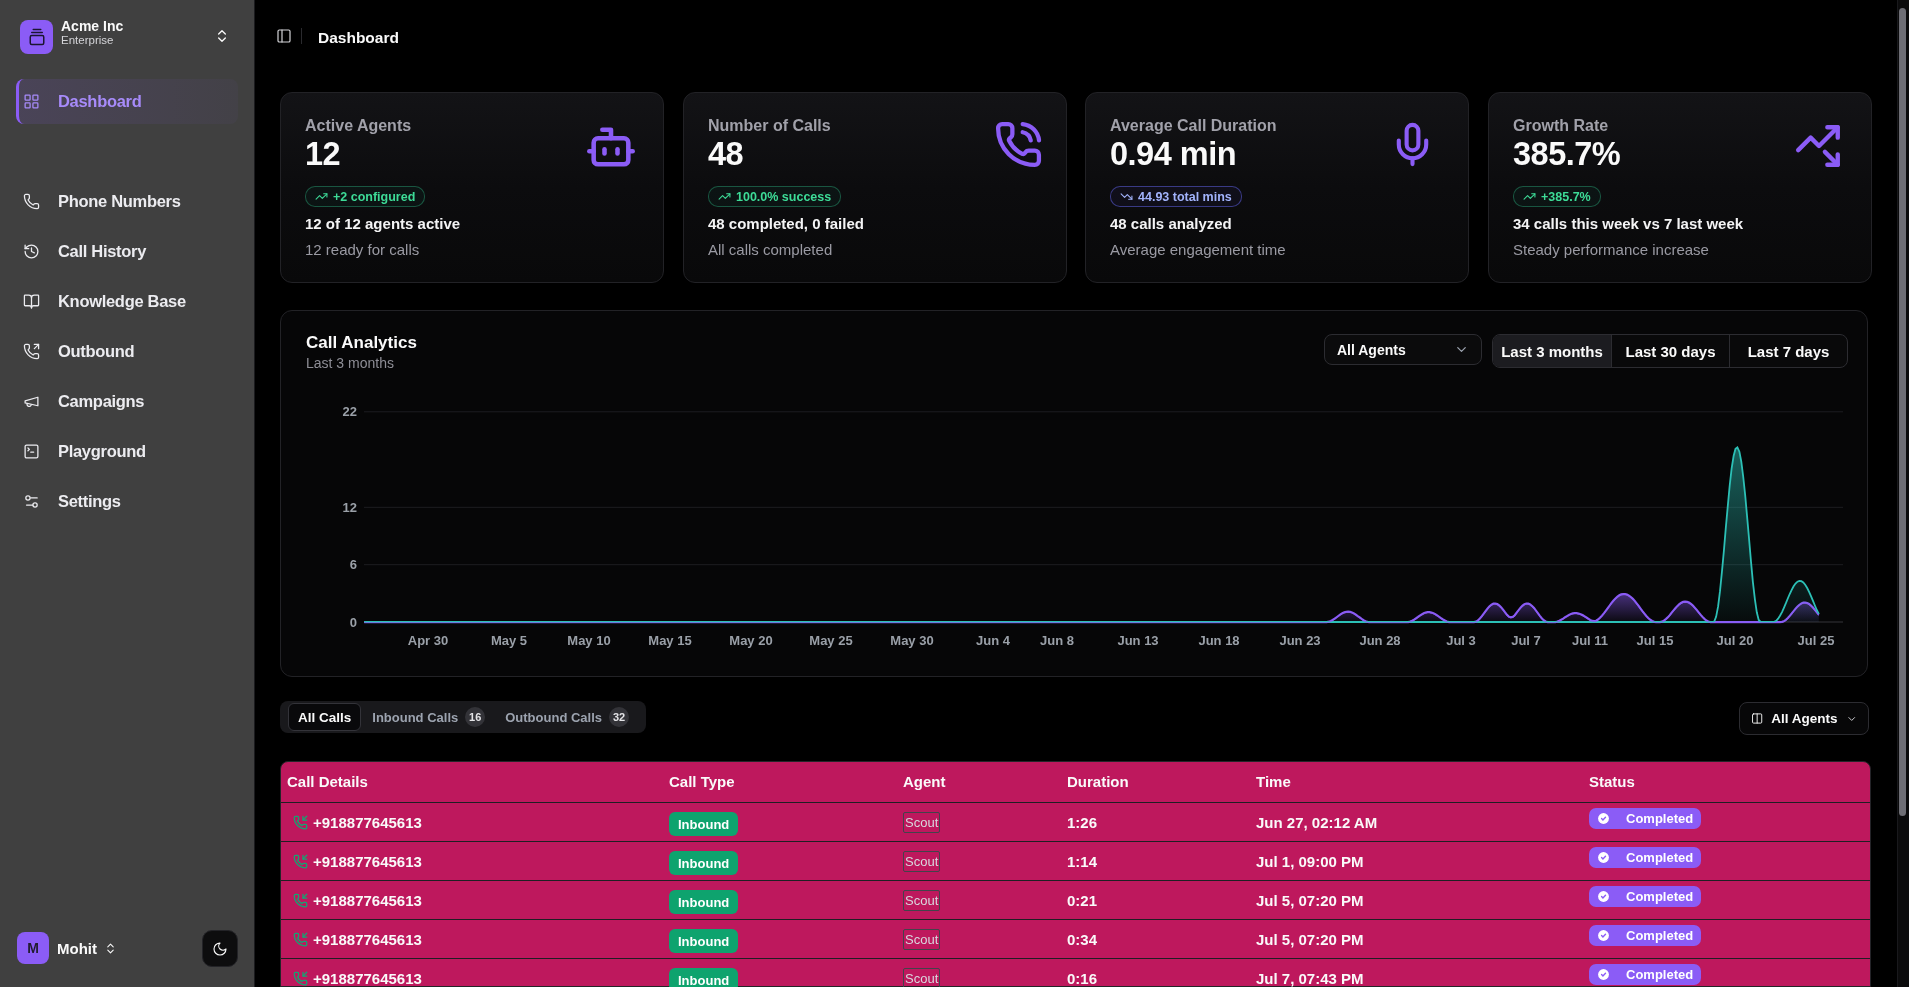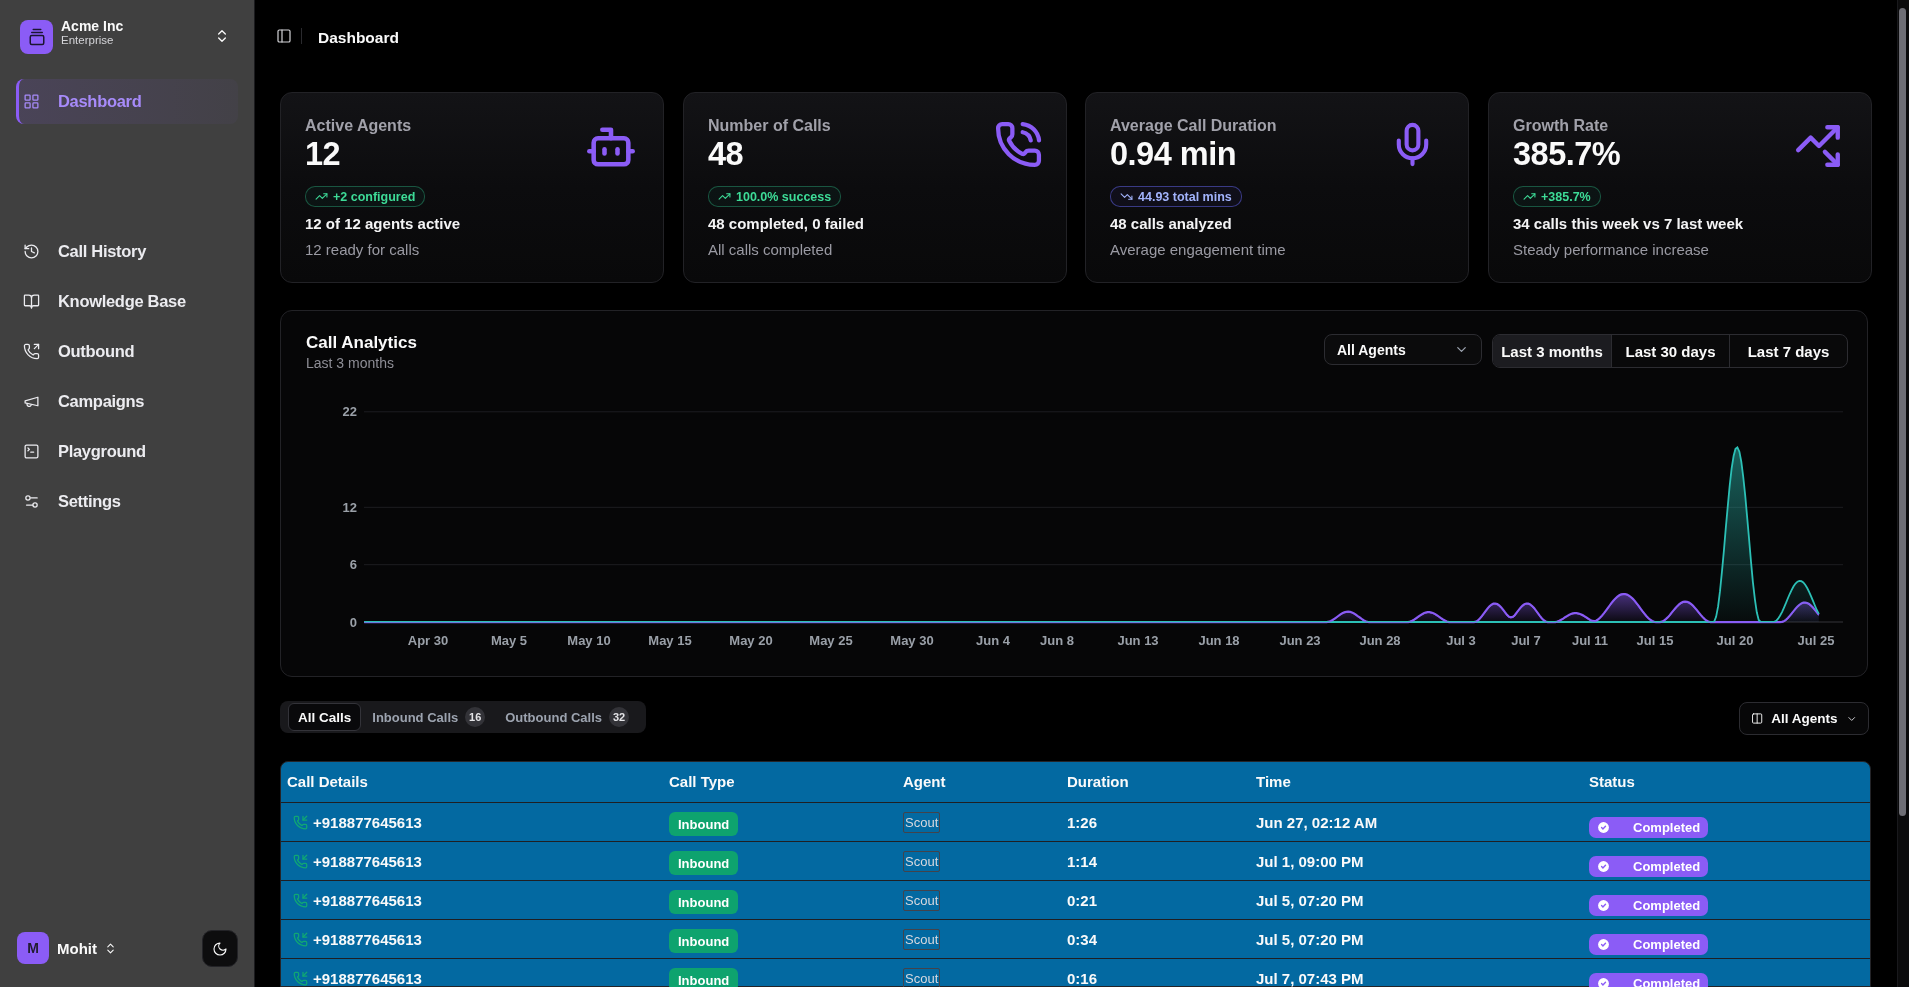--- a/index.html
+++ b/index.html
@@ -33,29 +33,29 @@
 .atab{width:118px;display:flex;align-items:center;justify-content:center;font-size:15px;font-weight:600;color:#fafafa;border-left:1px solid #2c2c31}
 .atab:first-child{border-left:none;background:#1c1c20}
 .axt{fill:#9aa0a8;font-size:13px;font-family:"Liberation Sans",sans-serif;font-weight:600}
 
 #tabsrow{position:absolute;left:280px;top:701px;height:32px;border-radius:8px;background:#19191c;display:flex;align-items:center;padding:8px;gap:2px}
 .tab-active{height:28px;display:flex;align-items:center;padding:0 9px;background:#09090b;border:1px solid #333339;border-radius:6px;font-size:13.5px;font-weight:700;color:#fafafa}
 .tab{height:28px;display:flex;align-items:center;gap:7px;padding:0 9px;font-size:13px;font-weight:600;color:#9ca3af}
 .chip{width:20px;height:20px;border-radius:11px;background:#333338;color:#e4e4e7;font-size:11px;font-weight:600;display:flex;align-items:center;justify-content:center}
 #agbtn{position:absolute;left:1739px;top:702px;width:130px;height:33px;border:1px solid #2c2c31;border-radius:8px;background:#070708;display:flex;align-items:center;gap:8px;padding:0 11px;font-size:13.5px;font-weight:600;color:#fafafa;white-space:nowrap}
 
-#table{position:absolute;left:280px;top:761px;width:1591px;height:226px;border:1px solid #242428;border-radius:8px 8px 0 0;background:#0369a1}
+#table{position:absolute;left:280px;top:761px;width:1591px;height:226px;border:1px solid #242428;border-radius:8px 8px 0 0;background:#be185d}
 .th{position:absolute;top:0;height:40px;line-height:40px;font-size:15px;font-weight:700;color:#fafafa}
 .trow{position:absolute;left:0;width:1589px;height:39px;border-top:1px solid #1f1f23}
 .tnum{position:absolute;left:32px;top:11px;font-size:15px;font-weight:600;color:#fafafa}
 .bin{position:absolute;left:388px;top:9px;height:21px;border-radius:6px;background:#0ea36e;color:#fff;font-size:13px;font-weight:700;display:inline-flex;align-items:center;padding:12px 9px}
 .bscout{position:absolute;left:622px;top:9px;height:21px;border-radius:2px;border:1px solid #43434b;color:#d8d8de;font-size:13px;font-weight:500;display:inline-flex;align-items:center;padding:0 1px}
 .tdur{position:absolute;left:786px;top:11px;font-size:15px;font-weight:600;color:#fafafa}
 .ttime{position:absolute;left:975px;top:11px;font-size:15px;font-weight:600;color:#fafafa}
-.bcomp{position:absolute;left:1308px;top:14px;height:21px;border-radius:7px;background:#8b5cf6;color:#fff;font-size:13px;font-weight:600;display:inline-flex;align-items:center;gap:23px;padding:0 8px}
+.bcomp{position:absolute;left:1308px;top:5px;height:21px;border-radius:7px;background:#8b5cf6;color:#fff;font-size:13px;font-weight:600;display:inline-flex;align-items:center;gap:16px;padding:0 8px}
 
 #sbtrack{position:absolute;left:1897px;top:0;width:12px;height:987px;background:#0b0b0c;border-left:1px solid #19191c}
 #sbthumb{position:absolute;left:1899px;top:8px;width:7px;height:808px;border-radius:4px;background:#6e6e75}
 </style></head>
 <body>
 <div id="sidebar">
   <div class="logo">
       <svg style="" width="18" height="18" viewBox="0 0 24 24" fill="none" stroke="#1b1530" stroke-width="2" stroke-linecap="round" stroke-linejoin="round">
         <path d="M7 2h10"></path>
         <path d="M5 6h14"></path>
@@ -69,20 +69,26 @@
         <path d="m7 9 5-5 5 5"></path>
       </svg></div>
 <div class="nav-item active" style="top:79px">
       <svg style="flex:none" width="17" height="17" viewBox="0 0 24 24" fill="none" stroke="#a78bfa" stroke-width="1.8" stroke-linecap="round" stroke-linejoin="round">
         <rect width="7" height="7" x="3" y="3" rx="1"></rect>
         <rect width="7" height="7" x="14" y="3" rx="1"></rect>
         <rect width="7" height="7" x="14" y="14" rx="1"></rect>
         <rect width="7" height="7" x="3" y="14" rx="1"></rect>
       </svg>
       <span>Dashboard</span>
+    </div>
+<div class="nav-item" style="top:179px">
+      <svg style="flex:none" width="17" height="17" viewBox="0 0 24 24" fill="none" stroke="#ececf0" stroke-width="1.8" stroke-linecap="round" stroke-linejoin="round">
+        <path d="M13.832 16.568a1 1 0 0 0 1.213-.303l.355-.465A2 2 0 0 1 17 15h3a2 2 0 0 1 2 2v3a2 2 0 0 1-2 2A18 18 0 0 1 2 4a2 2 0 0 1 2-2h3a2 2 0 0 1 2 2v3a2 2 0 0 1-.8 1.6l-.468.351a1 1 0 0 0-.292 1.233 14 14 0 0 0 6.392 6.384"></path>
+      </svg>
+      <span>Phone Numbers</span>
     </div>
 <div class="nav-item" style="top:279px">
       <svg style="flex:none" width="17" height="17" viewBox="0 0 24 24" fill="none" stroke="#ececf0" stroke-width="1.8" stroke-linecap="round" stroke-linejoin="round">
         <path d="M12 7v14"></path>
         <path d="M3 18a1 1 0 0 1-1-1V4a1 1 0 0 1 1-1h5a4 4 0 0 1 4 4 4 4 0 0 1 4-4h5a1 1 0 0 1 1 1v13a1 1 0 0 1-1 1h-6a3 3 0 0 0-3 3 3 3 0 0 0-3-3z"></path>
       </svg>
       <span>Knowledge Base</span>
     </div>
 <div class="nav-item" style="top:229px">
       <svg style="flex:none" width="17" height="17" viewBox="0 0 24 24" fill="none" stroke="#ececf0" stroke-width="1.8" stroke-linecap="round" stroke-linejoin="round">

